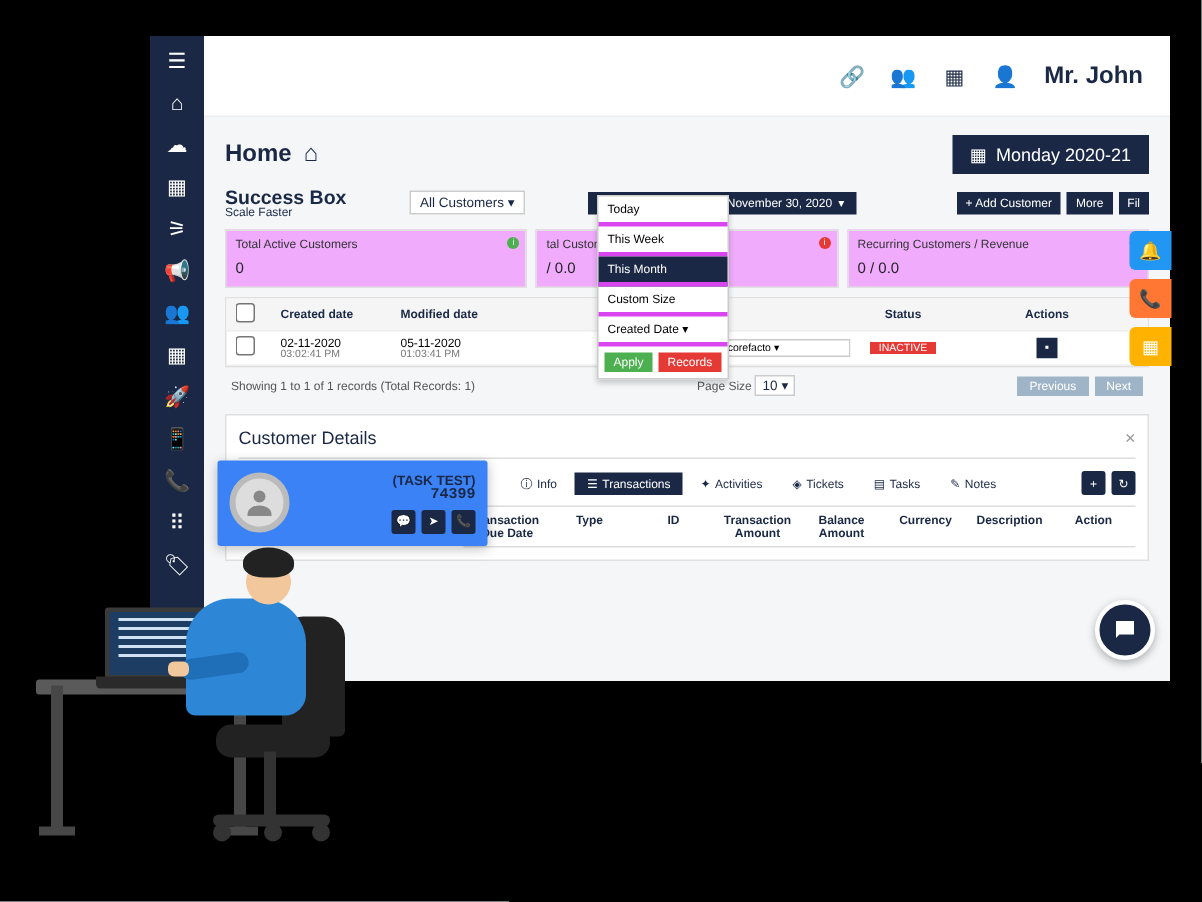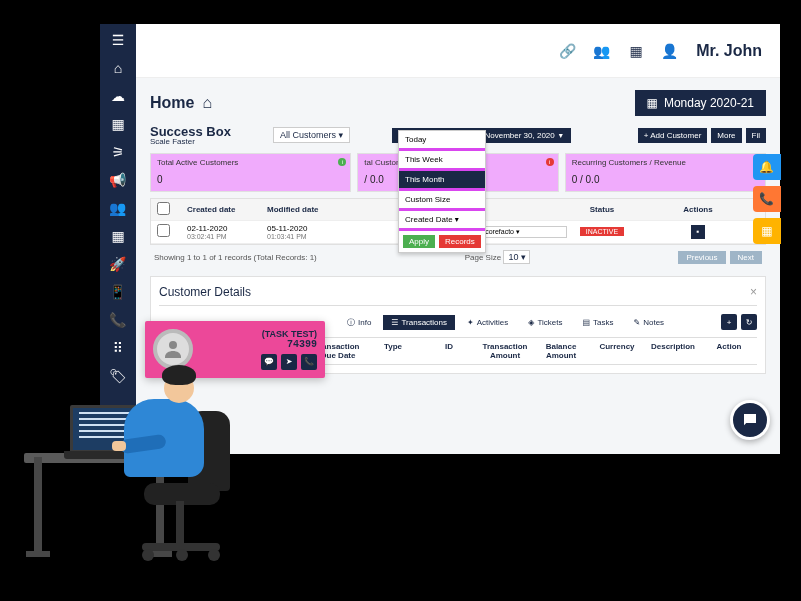--- a/index.html
+++ b/index.html
@@ -39,21 +39,21 @@
   .act-btn { background:#1a2845; color:#fff; width:14px; height:14px; display:inline-flex; align-items:center; justify-content:center; font-size:8px; }
 
   .table-foot { display:flex; align-items:center; justify-content:space-between; font-size:8px; color:#555; padding:2px 4px; }
   .table-foot .pg-right { display:flex; gap:4px; }
   .btn-gray { background:#9fb5c7; color:#fff; padding:2px 8px; font-size:8px; border:none; }
 
   .details-panel { margin-top:10px; background:#fff; border:1px solid #e0e0e0; padding:8px; position:relative; }
   .details-title { font-size:12px; color:#1a2845; border-bottom:1px solid #ddd; padding-bottom:6px; display:flex; justify-content:space-between; }
   .close-x { color:#999; cursor:pointer; }
 
-  .cust-card { position:absolute; left: -6px; top: 44px; width:180px; background:#ec4899; box-shadow:0 2px 8px rgba(0,0,0,0.25); border-radius:2px; padding:8px; display:flex; align-items:center; gap:8px; z-index:3; }
+  .cust-card { position:absolute; left: -6px; top: 30px; width:180px; background:#3b82f6; box-shadow:0 2px 8px rgba(0,0,0,0.25); border-radius:2px; padding:8px; display:flex; align-items:center; gap:8px; z-index:3; }
   .avatar { width:40px; height:40px; border-radius:50%; background:#ddd; border:4px solid #bbb; display:flex; align-items:center; justify-content:center; }
   .avatar svg { width:24px; height:24px; fill:#888; }
   .cust-meta { text-align:right; flex:1; }
   .cust-name { font-size:9px; font-weight:bold; color:#1a2845; }
   .cust-id { font-size:10px; font-weight:bold; color:#1a2845;font-family:Liberation Mono, monospace; }
   .cust-actions { display:flex; gap:4px; justify-content:flex-end; margin-top:4px; }
   .mini-btn { width:16px; height:16px; background:#1a2845; color:#fff; border-radius:2px; font-size:8px; display:flex; align-items:center; justify-content:center; }
 
   .tabs-row { display:flex; align-items:center; gap:4px; margin:8px 0 6px 180px; font-size:8px; }
   .tab { padding:3px 8px; color:#1a2845; display:flex; align-items:center; gap:3px; cursor:pointer; }

